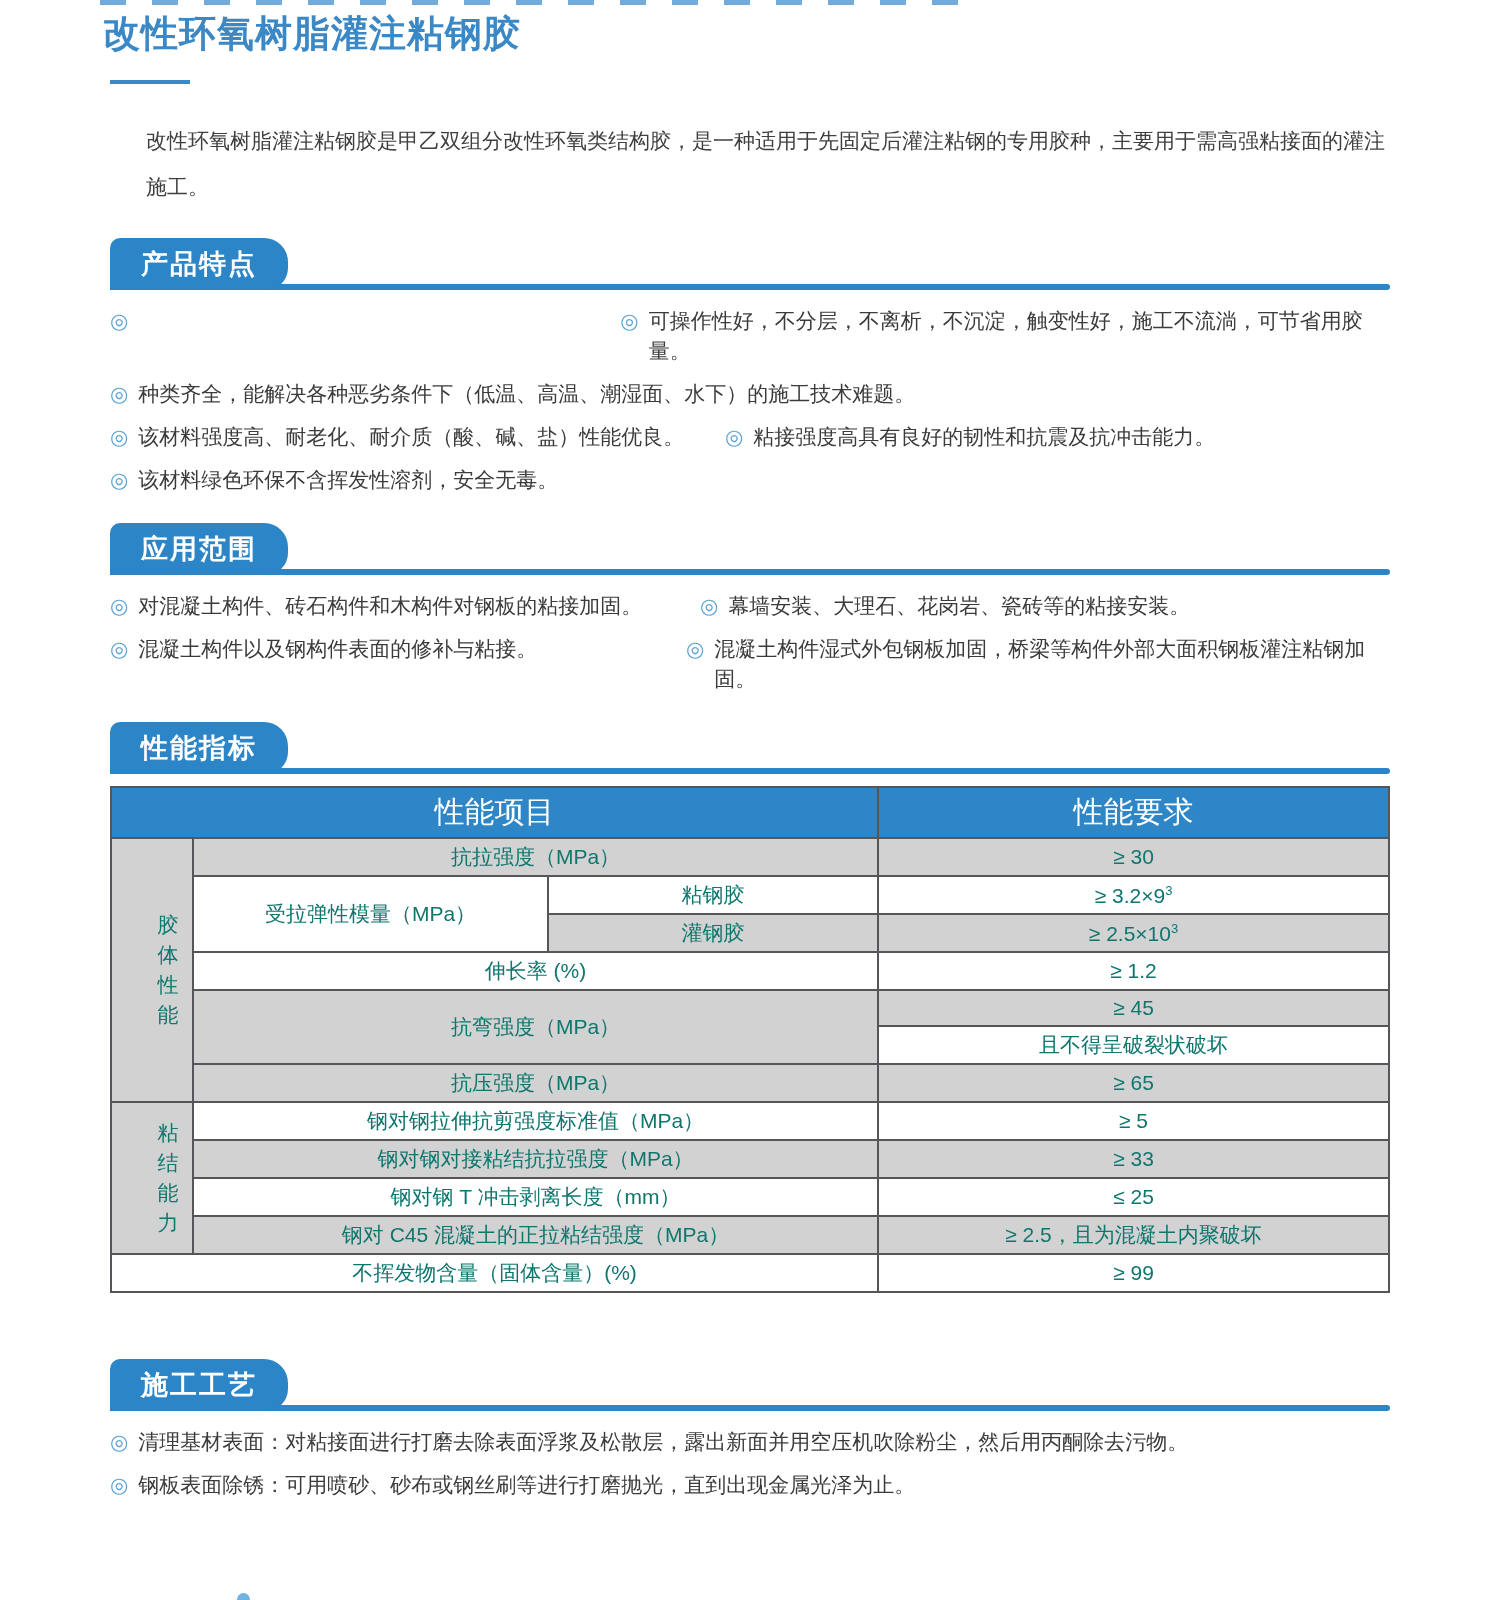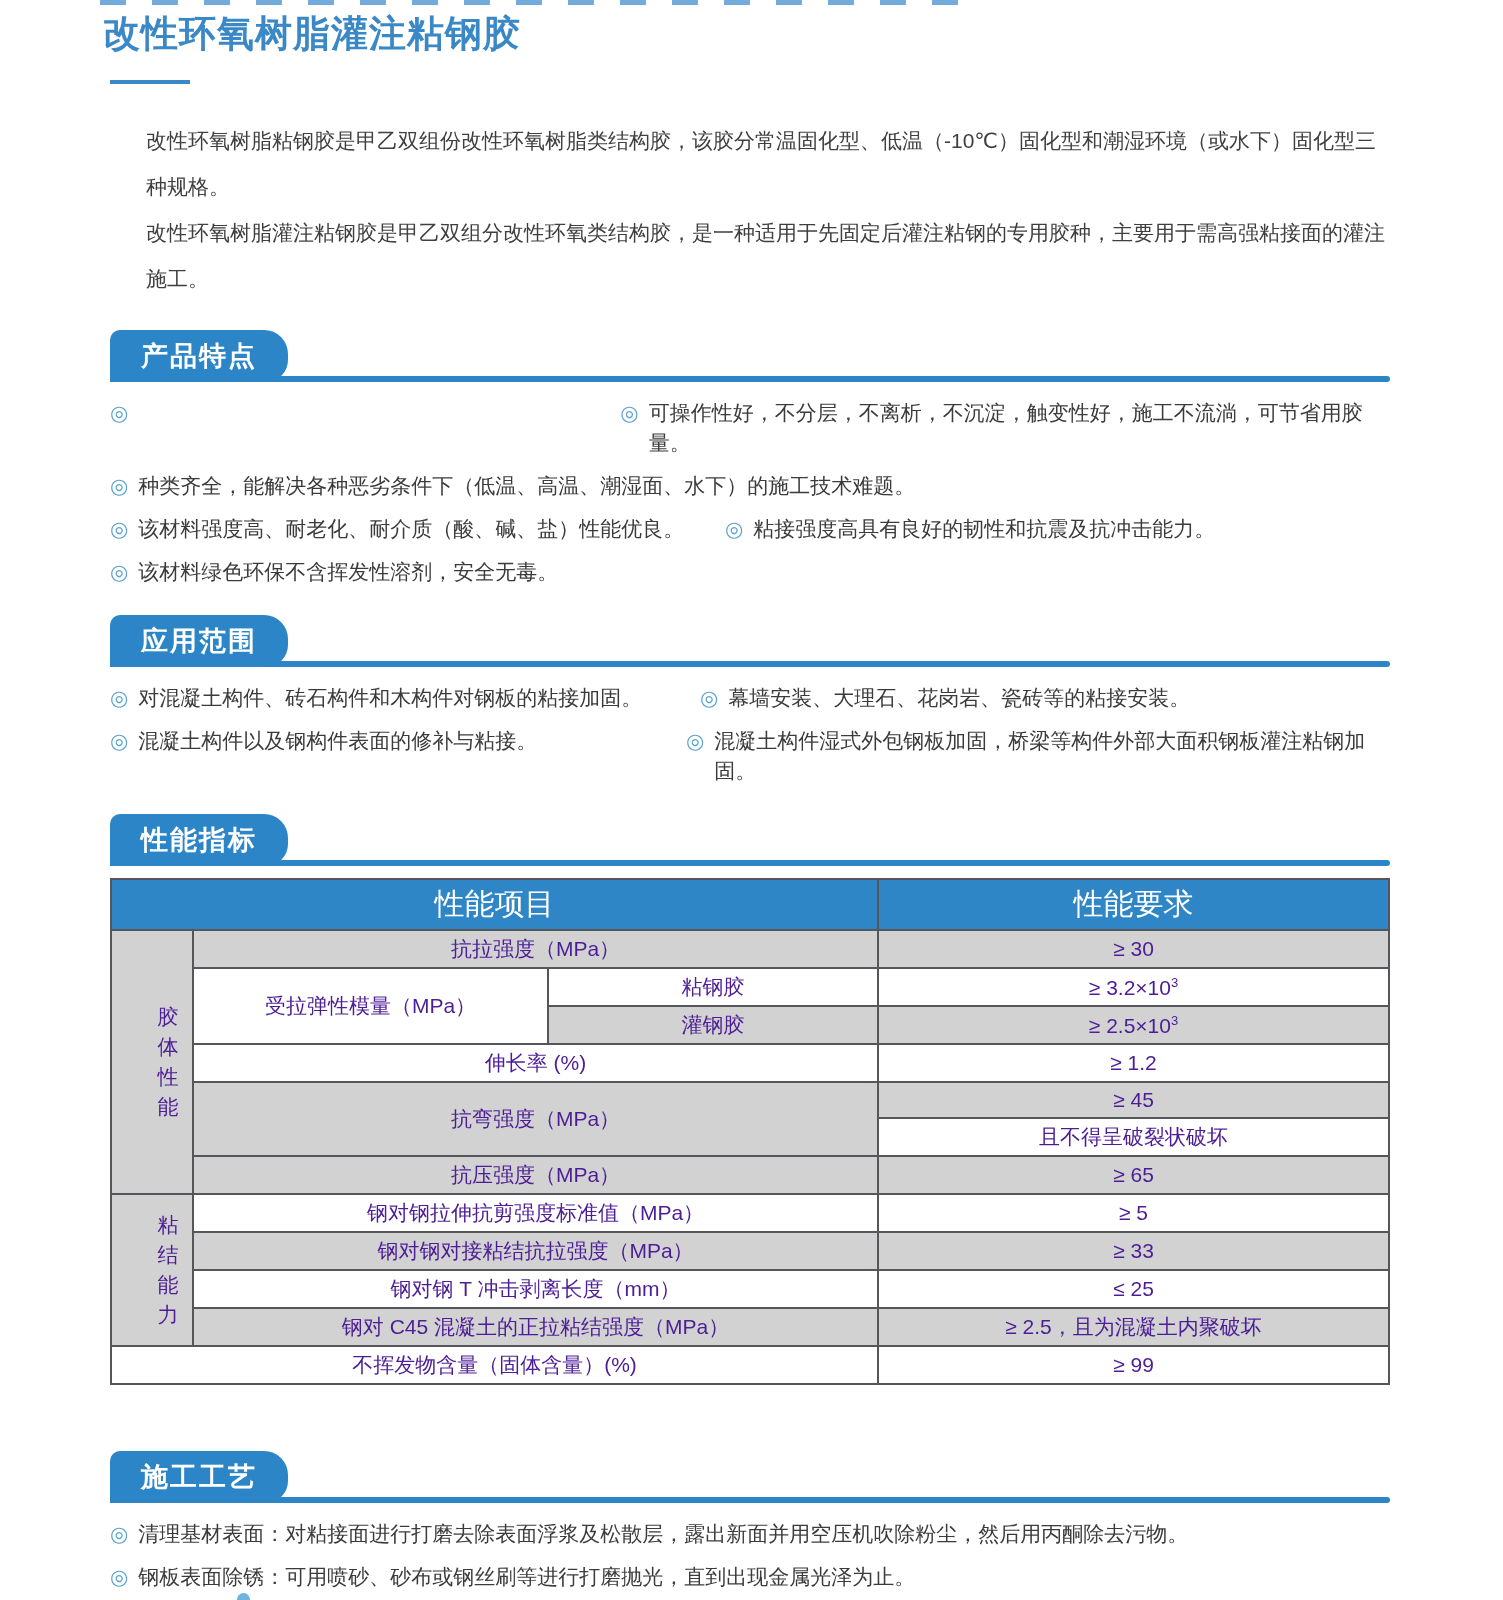--- a/index.html
+++ b/index.html
@@ -42,40 +42,39 @@
   }
   .bullets{margin-top:16px;}
   .brow{display:flex;margin-bottom:13px;font-size:21px;line-height:30px;color:var(--text);}
   .bitem{display:flex;align-items:flex-start;}
   .bdot{color:var(--bullet-blue);font-size:21px;margin-right:10px;flex:0 0 auto;}
 
   .tbl-caption{margin-top:16px;text-align:center;font-size:20px;color:#3f3f3f;}
   table{width:100%;border-collapse:collapse;table-layout:fixed;margin-top:12px;}
   td{
     border:2px solid var(--border);text-align:center;vertical-align:middle;
-    font-size:21px;color:#4c1d95;padding:4px 8px;height:36px;background:#fff;
+    font-size:21px;color:#0f766e;padding:4px 8px;height:36px;background:#fff;
   }
   td.hdr{background:var(--hdr-blue);color:#fff;font-size:30px;height:42px;border-color:var(--border);}
   td.gray{background:var(--gray);}
   td.group{width:82px;background:var(--gray);font-size:21px;line-height:30px;padding-left:40px;}
   sup{font-size:13px;}
   .bottom-dot{position:absolute;left:237px;bottom:-6px;width:13px;height:13px;border-radius:50%;background:#6fb3e0;}
 </style>
 </head>
 <body>
 
 <div class="top-remnant"></div>
 
 <div class="page">
 
   <div class="page-title">改性环氧树脂灌注粘钢胶</div>
   <div class="title-dash"></div>
 
   <div class="intro">
-    <div>改性环氧树脂粘钢胶是甲乙双组份改性环氧树脂类结构胶，该胶分常温固化型、低温（-10℃）固化型和潮湿环境（或水下）固化型三种规格。</div>
     <div>改性环氧树脂灌注粘钢胶是甲乙双组分改性环氧类结构胶，是一种适用于先固定后灌注粘钢的专用胶种，主要用于需高强粘接面的灌注施工。</div>
   </div>
 
   <div class="content">
 
     <div class="sec">
       <div class="sec-line"></div>
       <div class="sec-tab">
         <span>产品特点</span>
       </div>
@@ -166,21 +165,21 @@
         <td class="group" rowspan="7">
           <span style="display:block">胶体</span>
           <span style="display:block">性能</span>
         </td>
         <td class="gray" colspan="2">抗拉强度（MPa）</td>
         <td class="gray">≥ 30</td>
       </tr>
       <tr>
         <td rowspan="2">受拉弹性模量（MPa）</td>
         <td>粘钢胶</td>
-        <td><span>≥ 3.2×10</span><sup>3</sup></td>
+        <td><span>≥ 3.2×9</span><sup>3</sup></td>
       </tr>
       <tr>
         <td class="gray">灌钢胶</td>
         <td class="gray"><span>≥ 2.5×10</span><sup>3</sup></td>
       </tr>
       <tr>
         <td colspan="2">伸长率 (%)</td>
         <td>≥ 1.2</td>
       </tr>
       <tr>

